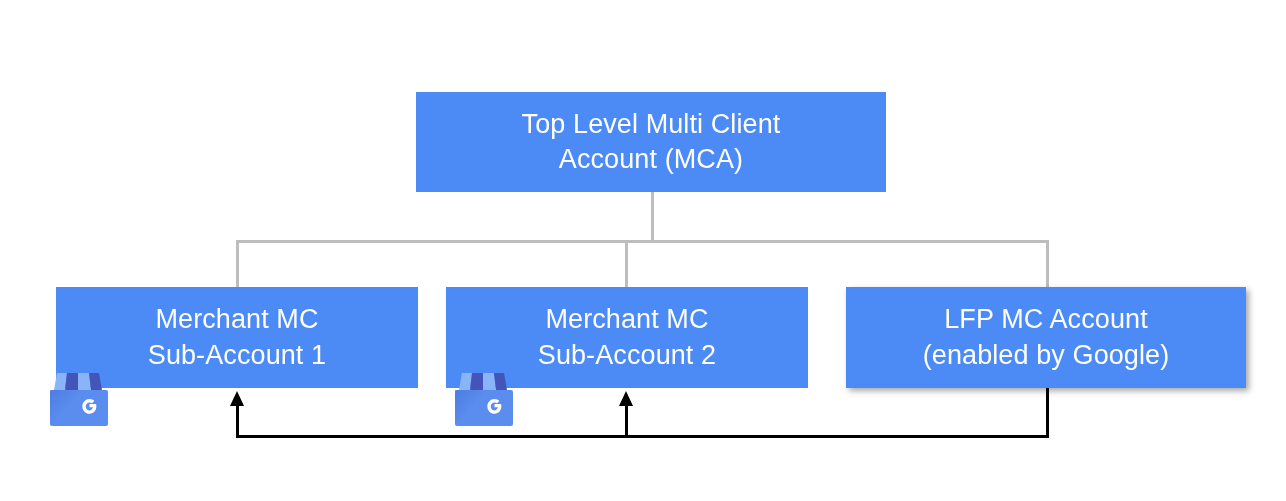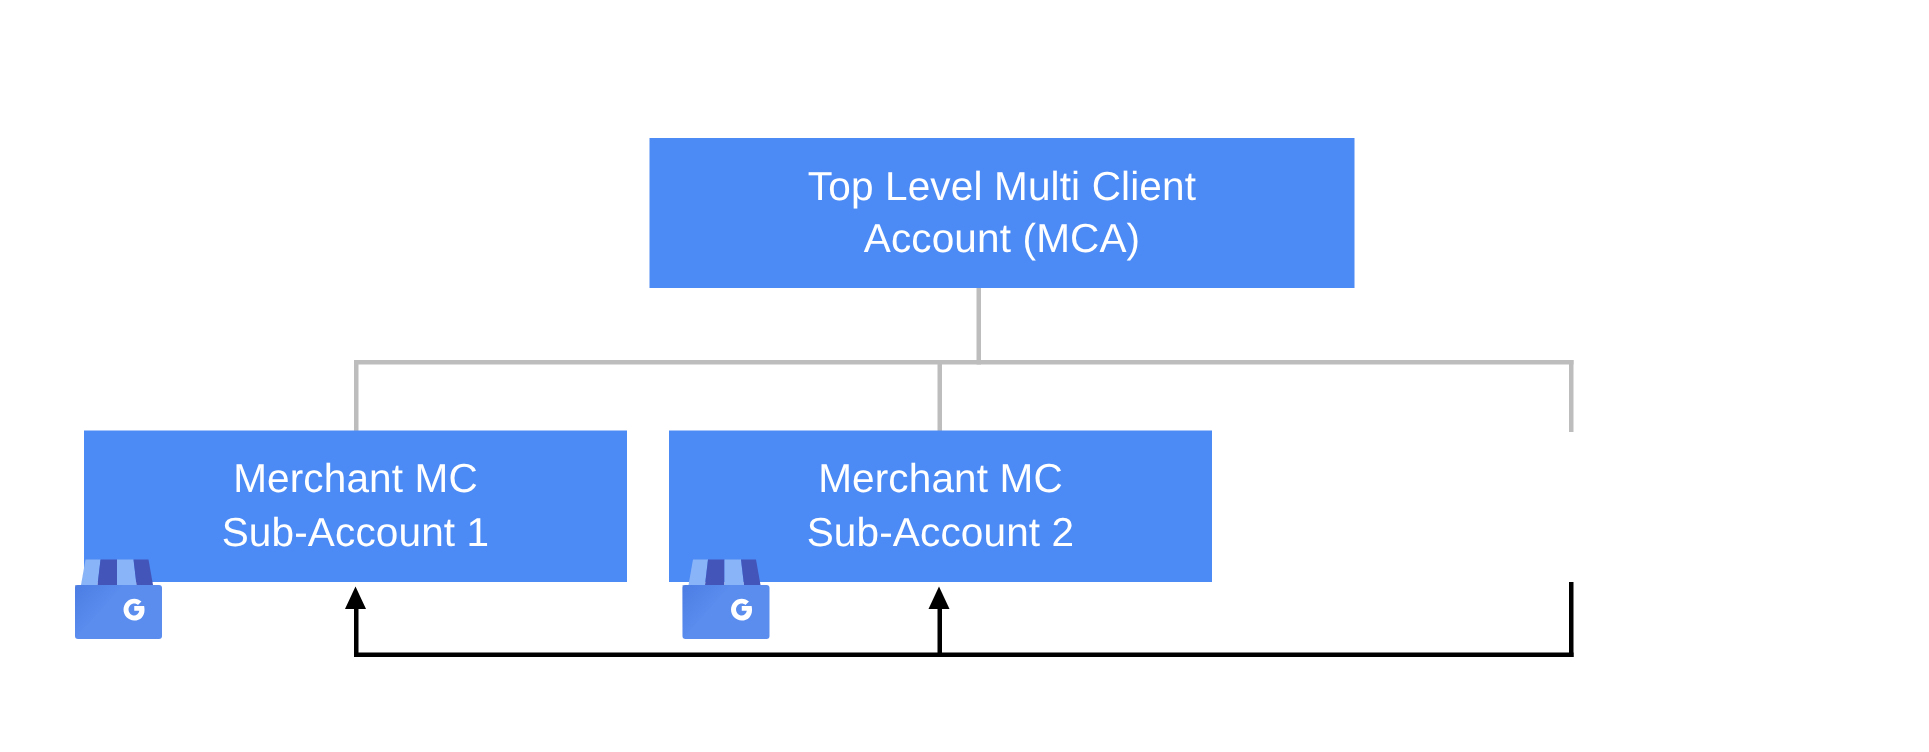--- a/index.html
+++ b/index.html
@@ -35,21 +35,21 @@
     z-index: 3;
   }
   .node .node-text {
     white-space: pre-line;
     padding: 0 10px;
   }
   .node.shadowed {
     box-shadow: 3px 3px 6px rgba(0,0,0,0.34);
   }
 
-  #node-mca      { left: 433px; top: 92px;  width: 470px; height: 100px; }
+  #node-mca      { left: 416px; top: 92px;  width: 470px; height: 100px; }
   #node-sub1     { left: 56px;  top: 287px; width: 362px; height: 101px; }
   #node-sub2     { left: 446px; top: 287px; width: 362px; height: 101px; }
   #node-lfp      { left: 846px; top: 287px; width: 400px; height: 101px; }
 
   
   .conn {
     position: absolute;
     background: #bdbdbd;
     z-index: 1;
   }
@@ -118,20 +118,24 @@
   <div class="node" id="node-sub1">
     <span class="node-text">Merchant MC
 Sub-Account 1</span>
   </div>
 
   <div class="node" id="node-sub2">
     <span class="node-text">Merchant MC
 Sub-Account 2</span>
   </div>
 
+  <div class="node shadowed" id="node-lfp">
+    <span class="node-text">LFP MC Account
+(enabled by Google)</span>
+  </div>
 
   <div class="storefront" id="icon-store-1">
     <svg viewBox="0 0 74 58" width="74" height="58" aria-hidden="true">
       <defs>
         <linearGradient id="shade1" x1="0" y1="0" x2="1" y2="1">
           <stop offset="0%" stop-color="#3f6fd8" stop-opacity="0.55"></stop>
           <stop offset="55%" stop-color="#3f6fd8" stop-opacity="0.0"></stop>
         </linearGradient>
       </defs>
 

